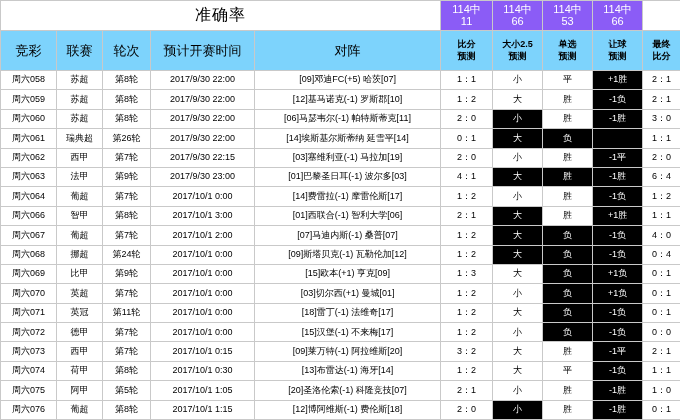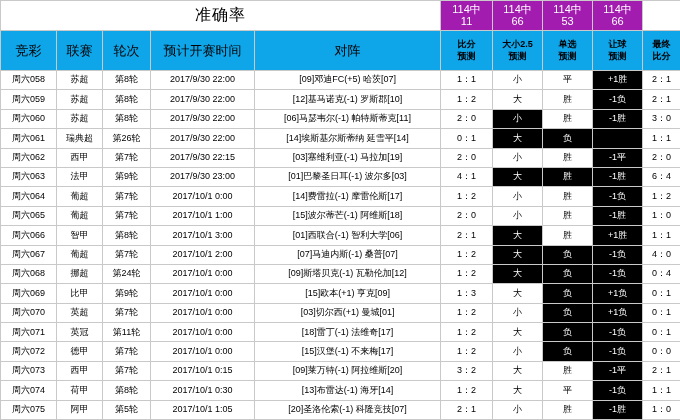--- a/index.html
+++ b/index.html
@@ -40,36 +40,36 @@
   col.c9 { width: 38px; }
 
   
   .topband td { height: 30px; }
   .acc-title {
     font-size: 16px;
     font-weight: bold;
     letter-spacing: 1px;
   }
   .acc-cell {
-    background: #a21caf;
+    background: #8b5cf6;
     color: #ffffff;
     font-weight: bold;
     font-size: 11px;
     line-height: 1.15;
     border: 1px solid #ff0000;
     margin-top: 8px;
   }
   .acc-cell .n { display:block; }
 
   
   .hdr td {
     height: 40px;
     font-weight: bold;
     font-size: 13px;
-    background: #0ea5e9;
+    background: #7dd3fc;
     margin-top: 40px;
   }
   .hdr td.small {
     font-size: 9px;
     font-weight: bold;
     line-height: 1.3;
   }
 
   
   tr.row td { height: 19.4px; font-size: 9px; }
@@ -224,32 +224,20 @@
         <td>第7轮</td>
         <td class="time">2017/10/1 0:00</td>
         <td class="match">[14]费雷拉(-1)          摩雷伦斯[17]</td>
         <td class="score">1：2</td>
         <td class="pickcell">小</td>
         <td class="pickcell">胜</td>
         <td class="pickcell red">-1负</td>
         <td class="score">1：2</td>
       </tr>
       <tr class="row">
-        <td>周六065</td>
-        <td>葡超</td>
-        <td>第7轮</td>
-        <td class="time">2017/10/1 1:00</td>
-        <td class="match">[15]波尔蒂芒(-1)        阿维斯[18]</td>
-        <td class="score">2：0</td>
-        <td class="pickcell">小</td>
-        <td class="pickcell">胜</td>
-        <td class="pickcell red">-1胜</td>
-        <td class="score">1：0</td>
-      </tr>
-      <tr class="row">
         <td>周六066</td>
         <td>智甲</td>
         <td>第8轮</td>
         <td class="time">2017/10/1 3:00</td>
         <td class="match">[01]西联合(-1)          智利大学[06]</td>
         <td class="score">2：1</td>
         <td class="pickcell red">大</td>
         <td class="pickcell">胜</td>
         <td class="pickcell red">+1胜</td>
         <td class="score">1：1</td>

